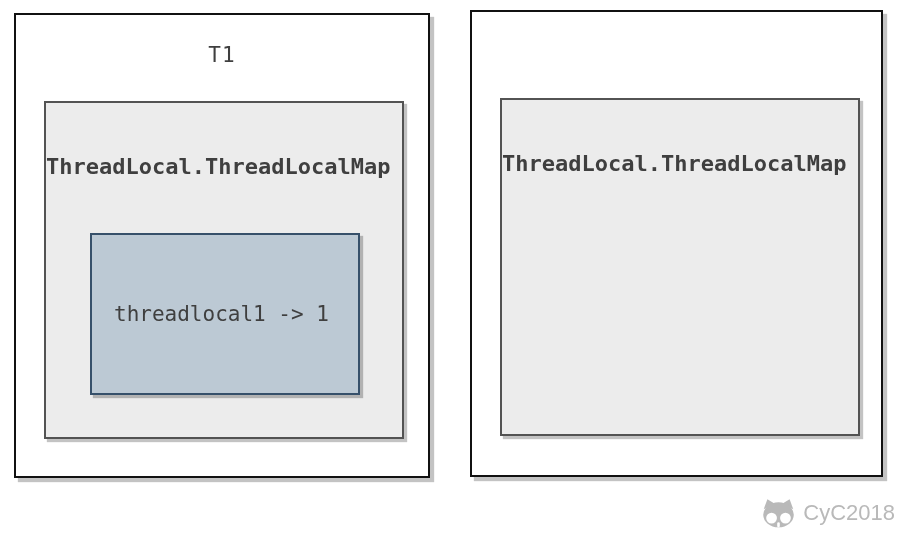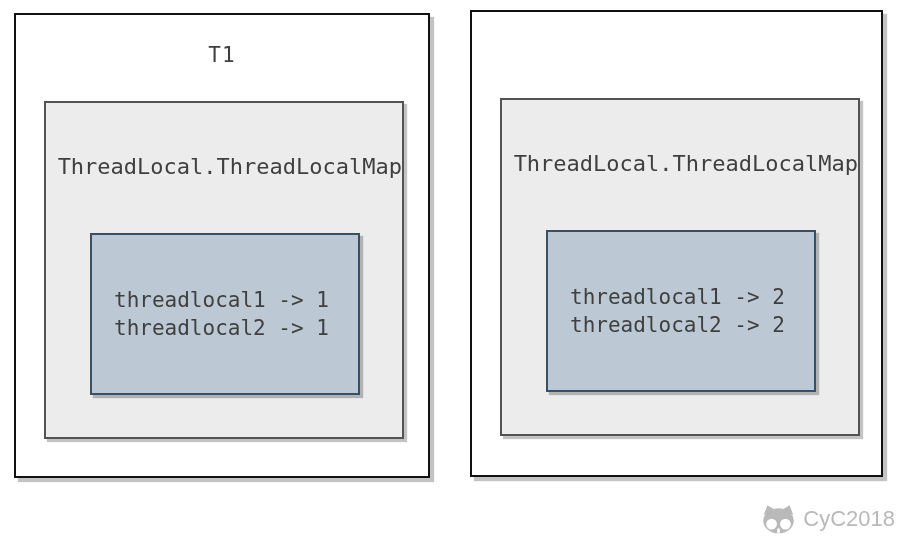--- a/index.html
+++ b/index.html
@@ -45,25 +45,26 @@
     height: 338px;
     background: var(--map-fill, #ececec);
     border: 2px solid var(--map-border, #535353);
     box-shadow: 3px 3px 1px var(--shadow, #c3c3c3);
   }
   .map-label {
     position: absolute;
     top: 50px;
     left: 0;
     width: 100%;
-    text-align: right;
+    text-align: left;
     font-size: 22px;
     line-height: 28px;
     white-space: nowrap;
     color: var(--text, #3f3f3f);
+    font-weight: bold;
   }
   .entry-box {
     position: absolute;
     box-sizing: border-box;
     left: 44px;
     top: 130px;
     width: 270px;
     height: 162px;
     background: var(--entry-fill, #bcc9d4);
     border: 2px solid var(--entry-border, #36506a);
@@ -75,21 +76,21 @@
   }
   .entry-line {
     font-size: 21px;
     line-height: 28px;
     white-space: pre;
     color: var(--text, #3f3f3f);
   }
   .watermark {
     position: absolute;
     right: 9px;
-    bottom: 3px;
+    bottom: 9px;
     display: flex;
     align-items: center;
     gap: 6px;
     color: var(--watermark, #b9b9b9);
   }
   .watermark-label {
     font-family: "Liberation Sans", sans-serif;
     font-size: 22px;
     line-height: 30px;
   }
@@ -99,32 +100,27 @@
 <body>
 
 <div class="canvas">
 
   <div class="thread-box t1">
     <div class="thread-title">T1</div>
     <div class="map-box">
       <div class="map-label">ThreadLocal.ThreadLocalMap</div>
       <div class="entry-box">
         <div class="entry-line">threadlocal1 -&gt; 1</div>
-        <div class="entry-line">threadlocal2 -&gt; 1</div>
       </div>
     </div>
   </div>
 
   <div class="thread-box t2">
     <div class="map-box">
       <div class="map-label">ThreadLocal.ThreadLocalMap</div>
-      <div class="entry-box">
-        <div class="entry-line">threadlocal1 -&gt; 2</div>
-        <div class="entry-line">threadlocal2 -&gt; 2</div>
-      </div>
     </div>
   </div>
 
   <div class="watermark">
     <span>
       <svg class="cat-icon" width="37" height="30" viewBox="0 0 40 32" xmlns="http://www.w3.org/2000/svg">
         <polygon points="4,12 8,1 16,6" fill="currentColor"></polygon>
         <polygon points="36,12 32,1 24,6" fill="currentColor"></polygon>
         <ellipse cx="20" cy="18" rx="16.5" ry="13.5" fill="currentColor"></ellipse>
         <circle cx="12.5" cy="21.5" r="5.8" fill="#ffffff"></circle>

